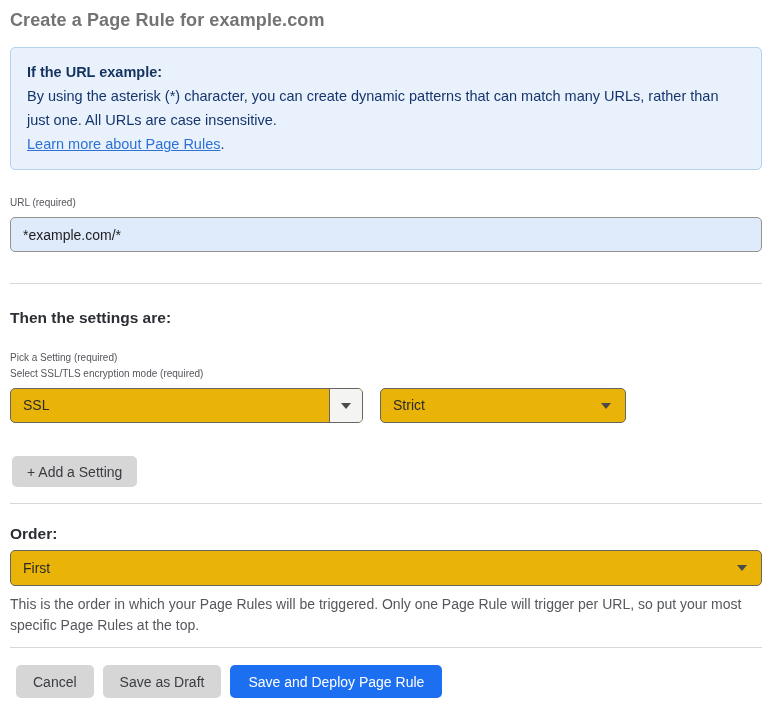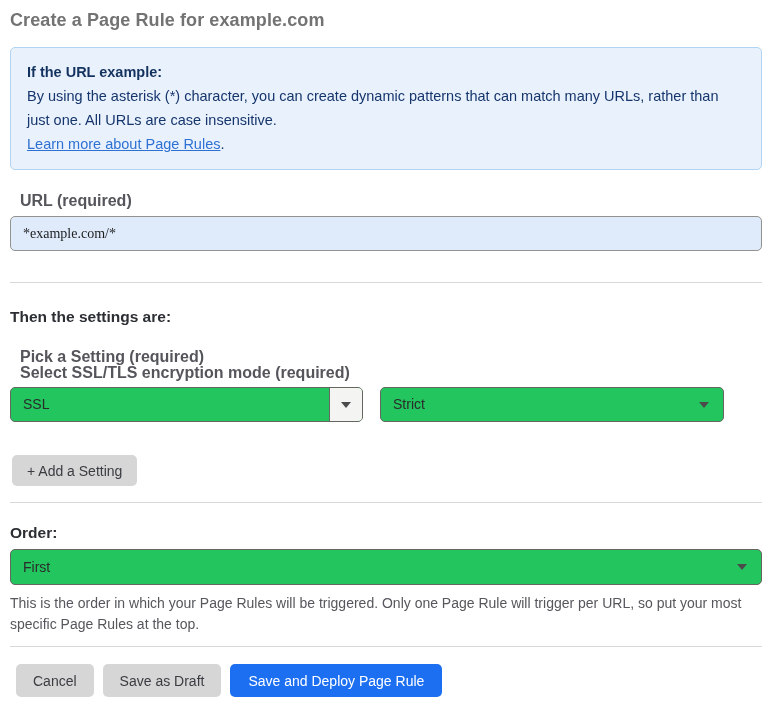--- a/index.html
+++ b/index.html
@@ -42,39 +42,38 @@
   .info-box .info-body { max-width: 700px; }
   .info-box a.learn-link {
     color: #2e71d3;
     text-decoration: underline;
     cursor: pointer;
   }
   .info-box .link-suffix { color: #16356c; }
 
   
   .field-label {
-    font-size: 16px;
+    font-size: 10px;
     line-height: 16px;
     color: #54565b;
-    font-weight: 700;
-    margin-left: 10px;
+    font-weight: 400;
   }
 
   
   .url-section { margin-top: 22px; }
   .url-input {
     display: block;
     margin-top: 6px;
     width: 100%;
     height: 35px;
     background: #dfebfa;
     border: 1px solid #92928f;
     border-radius: 5px;
     padding: 0 12px;
-    font-family: Liberation Serif, serif;
+    font-family: Liberation Sans, sans-serif;
     font-size: 14px;
     color: #1d1d1f;
     outline: none;
   }
 
   hr.divider {
     border: none;
     border-top: 1px solid #d7d7d7;
     height: 0;
   }
@@ -101,37 +100,37 @@
   .selects-row {
     display: flex;
     margin-top: 6px;
     gap: 17px;
   }
   .select {
     position: relative;
     display: flex;
     align-items: center;
     height: 35px;
-    background: #22c55e;
+    background: #eab308;
     border: 1px solid #66655f;
     border-radius: 5px;
     cursor: pointer;
     overflow: hidden;
     gap: 24px;
   }
   .select .select-value {
     flex: 1;
     padding: 0 12px;
     font-size: 14px;
     color: #2b2b2b;
     line-height: 33px;
     white-space: nowrap;
   }
   .setting-select { width: 353px; }
-  .mode-select { width: 344px; }
+  .mode-select { width: 246px; }
   .order-select { width: 100%; height: 36px; margin-top: 7px; }
   .order-select .select-value { line-height: 28px; }
 
   .arrow-tri {
     width: 0; height: 0;
     border-left: 5px solid transparent;
     border-right: 5px solid transparent;
     border-top: 6px solid #4b4b4b;
   }
   .arrow-plain { margin-right: 14px; }

